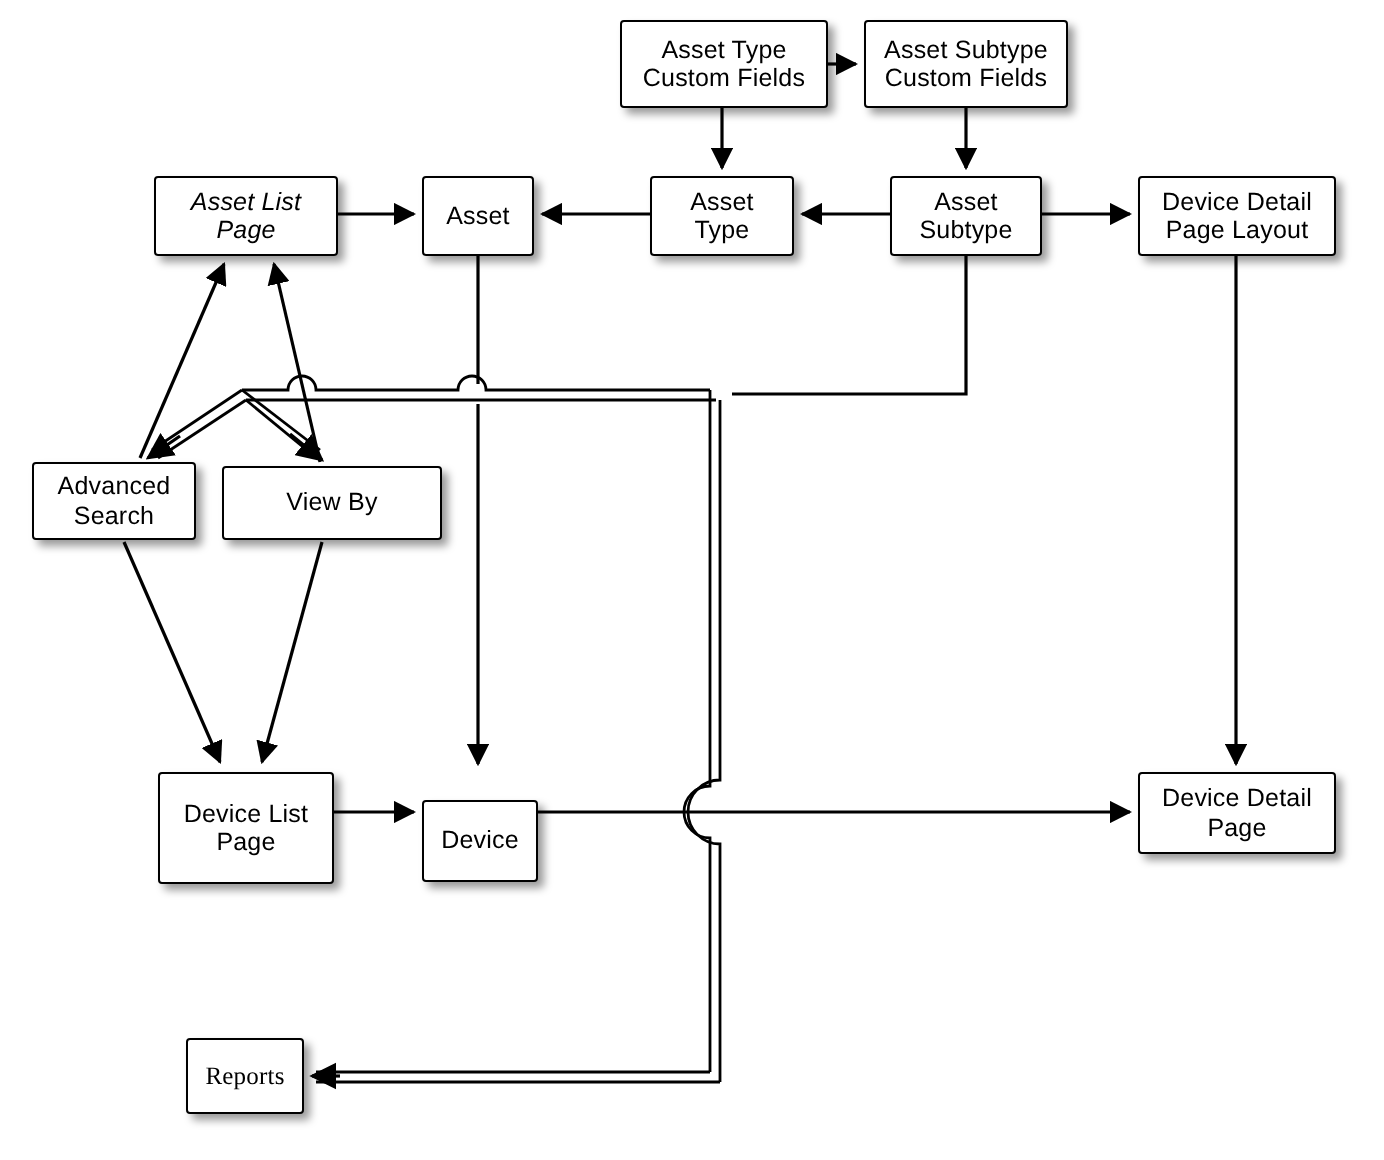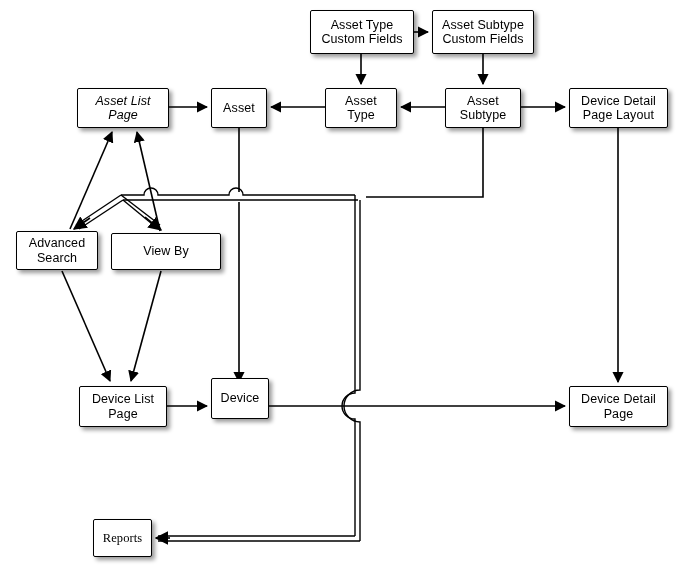--- a/index.html
+++ b/index.html
@@ -156,26 +156,26 @@
 
   <div class="node" style="left:111px; top:233px; width:110px; height:37px;">
     <span class="label">View By</span>
   </div>
 
   <div class="node" style="left:16px; top:231px; width:82px; height:39px;">
     <span class="label">Advanced
 Search</span>
   </div>
 
-  <div class="node" style="left:79px; top:386px; width:88px; height:41px;">
+  <div class="node" style="left:79px; top:386px; width:88px; height:56px;">
     <span class="label">Device List
 Page</span>
   </div>
 
-  <div class="node" style="left:211px; top:378px; width:58px; height:41px;">
+  <div class="node" style="left:211px; top:400px; width:58px; height:41px;">
     <span class="label">Device</span>
   </div>
 
   <div class="node" style="left:569px; top:386px; width:99px; height:41px;">
     <span class="label">Device Detail
 Page</span>
   </div>
 
   <div class="node" style="left:93px; top:519px; width:59px; height:38px;font-family:Liberation Serif, serif;">
     <span class="label">Reports</span>

